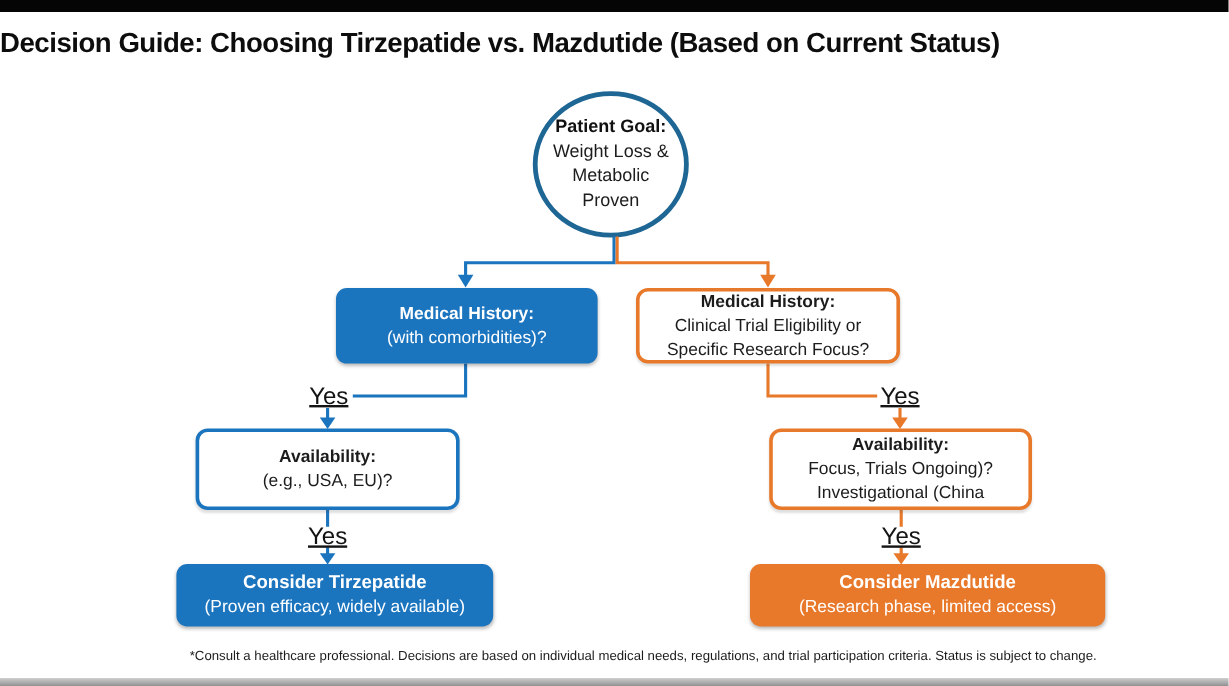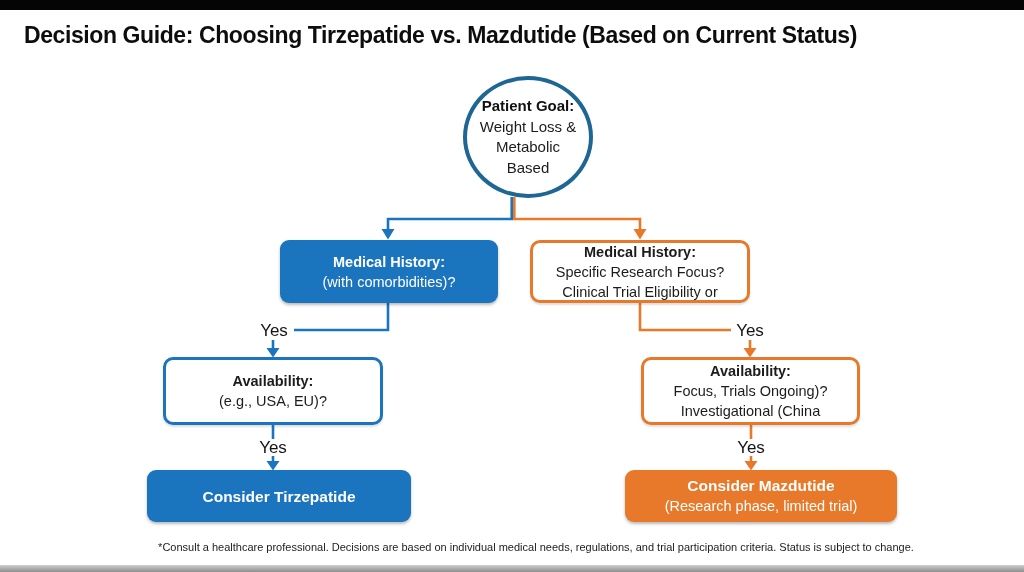--- a/index.html
+++ b/index.html
@@ -4,25 +4,25 @@
 <style>
   html,body{margin:0;padding:0;background:#ffffff;}
   .stage{
     position:relative;width:1024px;height:572px;overflow:hidden;background:#ffffff;
     font-family:"Liberation Sans", sans-serif;color:#1f1f1f;
   }
   .letterbox-top{position:absolute;left:0;top:0;width:1024px;height:10px;background:#050505;}
   .letterbox-bottom{position:absolute;left:0;top:565px;width:1024px;height:7px;
     background:linear-gradient(to bottom,#cfcfcf,#8e8e8e);}
   .page-title{
-    position:absolute;left:0;top:22px;width:857px;text-align:right;
+    position:absolute;left:0;top:22px;width:857px;text-align:left;
     font-size:23px;font-weight:700;letter-spacing:-0.4px;color:#0d0d0d;white-space:nowrap;
   }
   .goal-circle{
-    position:absolute;left:463px;top:76px;width:122px;height:114px;
+    position:absolute;left:444px;top:76px;width:122px;height:114px;
     border:4px solid var(--blue-dark,#1E6694);border-radius:50%;background:#fff;
     display:flex;flex-direction:column;justify-content:center;align-items:center;
     text-align:center;font-size:15px;line-height:20.5px;color:#1c1c1c;
   }
   .goal-circle .head{font-weight:700;color:#111;}
   svg.connectors{position:absolute;left:0;top:0;}
   .c-blue{stroke:var(--blue,#1B74BE);stroke-width:2.6;fill:none;}
   .c-orange{stroke:var(--orange,#E8792B);stroke-width:2.6;fill:none;}
   .f-blue{fill:var(--blue,#1B74BE);}
   .f-orange{fill:var(--orange,#E8792B);}
@@ -35,41 +35,41 @@
   .filled-blue{background:var(--blue,#1B74BE);color:#fff;box-shadow:0 2px 3px rgba(30,30,30,.3);}
   .filled-orange{background:var(--orange,#E8792B);color:#fff;box-shadow:0 2px 3px rgba(30,30,30,.3);}
   .outline-blue{background:#fff;border:3px solid var(--blue,#1B74BE);color:#1c1c1c;
     box-shadow:0 2px 2px rgba(80,80,80,.18);border-radius:10px;}
   .outline-orange{background:#fff;border:3px solid var(--orange,#E8792B);color:#1c1c1c;
     box-shadow:0 2px 2px rgba(80,80,80,.18);border-radius:10px;}
   .result{font-size:14.5px;line-height:21px;}
   .result .head{font-size:15.5px;}
   .yes-label{
     position:absolute;transform:translate(-50%,-50%);
-    font-size:17px;color:#141414;background:transparent;
+    font-size:20px;color:#141414;background:transparent;text-decoration:underline;
   }
   .footnote{
     position:absolute;left:0;top:541px;width:1024px;text-align:center;
     font-size:11px;color:#1c1c1c;white-space:nowrap;margin-left:24px;
   }
 </style>
 </head>
 <body>
 
 <div class="stage">
 
   <div class="letterbox-top"></div>
 
   <div class="page-title">Decision Guide: Choosing Tirzepatide vs. Mazdutide (Based on Current Status)</div>
 
   <div class="goal-circle">
     <span class="head">Patient Goal:</span>
     <span>Weight Loss &amp;</span>
     <span>Metabolic</span>
-    <span>Based</span>
+    <span>Proven</span>
   </div>
 
   <svg class="connectors" width="1024" height="572" viewBox="0 0 1024 572" aria-hidden="true">
 
     <path class="c-blue" d="M511.7,197 L511.7,219 L388,219 L388,230"></path>
     <polygon class="f-blue" points="381.5,229 394.5,229 388,239.5"></polygon>
 
     <path class="c-orange" d="M514.3,197 L514.3,219 L640,219 L640,230"></path>
     <polygon class="f-orange" points="633.5,229 646.5,229 640,239.5"></polygon>
 
@@ -95,37 +95,38 @@
     <span>(with comorbidities)?</span>
   </div>
 
   <div class="box outline-blue" style="left:163px;top:357px;width:220px;height:68px;">
     <span class="head">Availability:</span>
     <span>(e.g., USA, EU)?</span>
   </div>
 
   <div class="box filled-blue result" style="left:147px;top:470px;width:264px;height:52px;">
     <span class="head">Consider Tirzepatide</span>
+    <span>(Proven efficacy, widely available)</span>
   </div>
 
   <div class="box outline-orange" style="left:530px;top:240px;width:220px;height:63px;">
     <span class="head">Medical History:</span>
+    <span>Clinical Trial Eligibility or</span>
     <span>Specific Research Focus?</span>
-    <span>Clinical Trial Eligibility or</span>
   </div>
 
   <div class="box outline-orange" style="left:641px;top:357px;width:219px;height:68px;">
     <span class="head">Availability:</span>
     <span>Focus, Trials Ongoing)?</span>
     <span>Investigational (China</span>
   </div>
 
-  <div class="box filled-orange result" style="left:625px;top:470px;width:272px;height:52px;">
+  <div class="box filled-orange result" style="left:625px;top:470px;width:296px;height:52px;">
     <span class="head">Consider Mazdutide</span>
-    <span>(Research phase, limited trial)</span>
+    <span>(Research phase, limited access)</span>
   </div>
 
   <span class="yes-label" style="left:274px;top:331px;">Yes</span>
   <span class="yes-label" style="left:750px;top:331px;">Yes</span>
   <span class="yes-label" style="left:273px;top:448px;">Yes</span>
   <span class="yes-label" style="left:751px;top:448px;">Yes</span>
 
   <div class="footnote">*Consult a healthcare professional. Decisions are based on individual medical needs, regulations, and trial participation criteria. Status is subject to change.</div>
 
   <div class="letterbox-bottom"></div>

